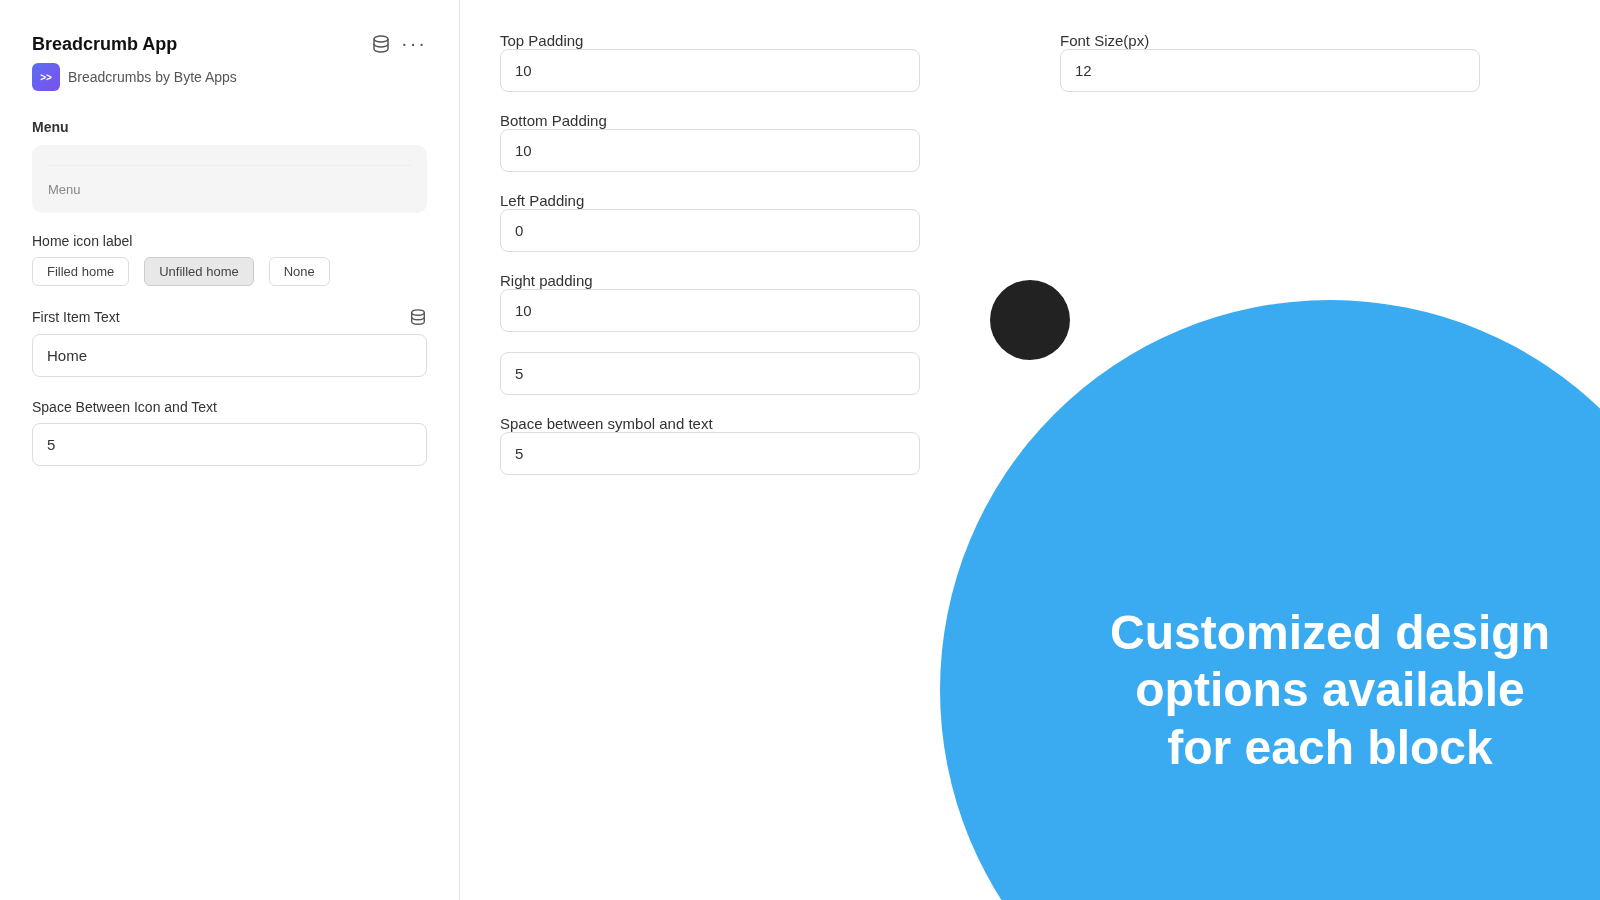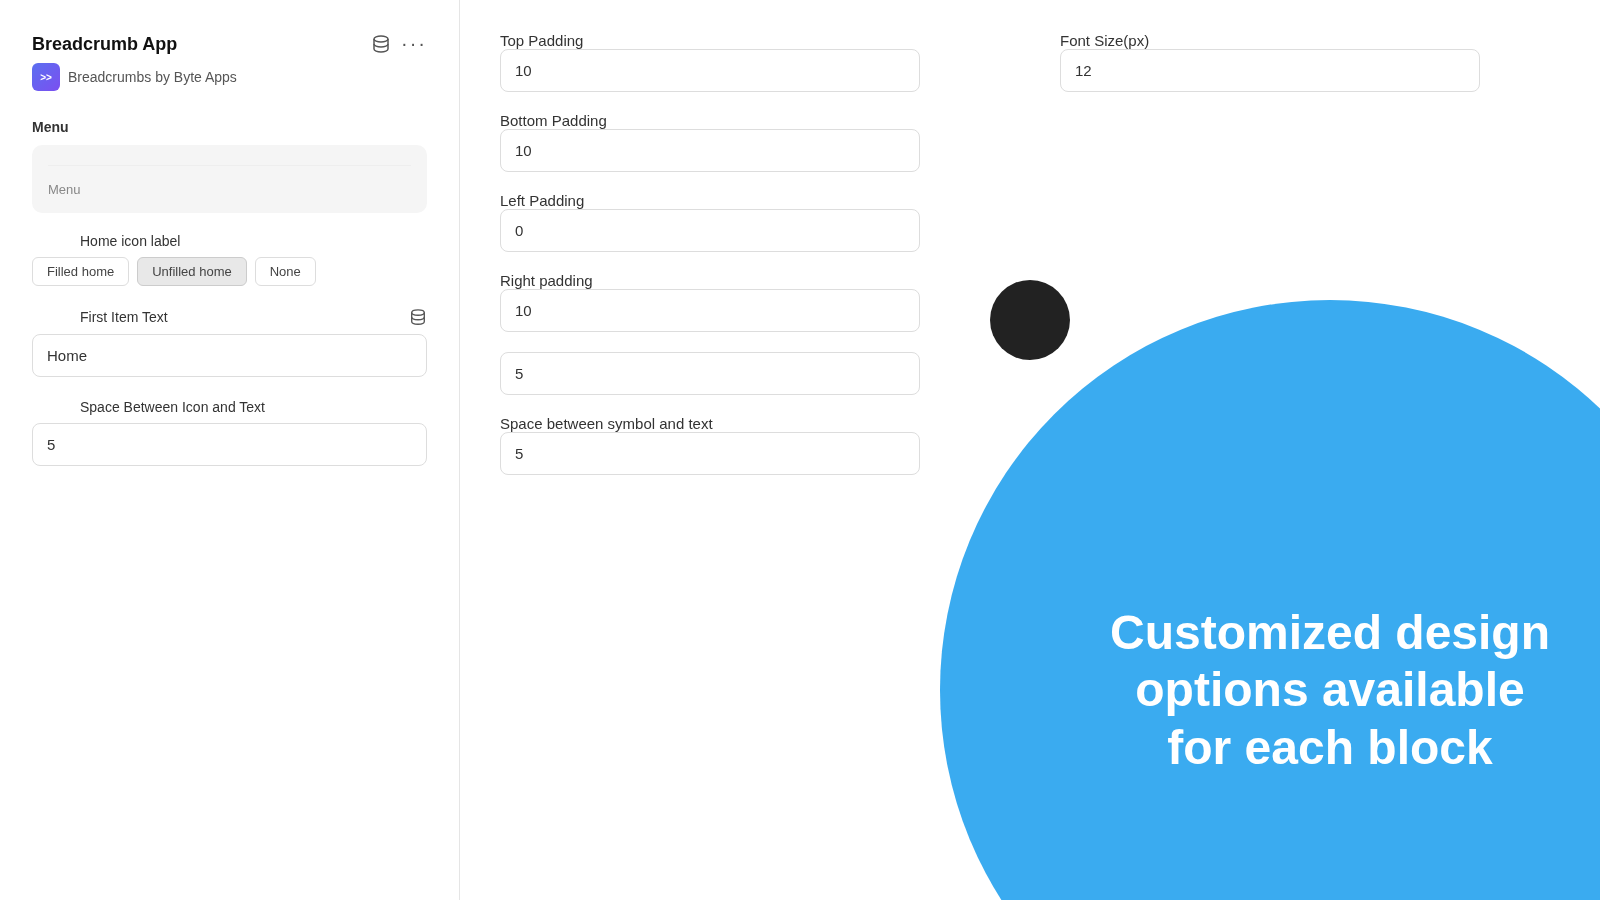--- a/index.html
+++ b/index.html
@@ -157,26 +157,25 @@
     }
 
     .field-label {
       font-size: 14px;
       font-weight: 500;
       color: #333;
       margin-bottom: 8px;
       display: flex;
       align-items: center;
       justify-content: space-between;
-      margin-left: 48px;
     }
 
     .toggle-group {
       display: flex;
-      gap: 8px;
+      gap: 15px;
     }
 
     .toggle-btn {
       padding: 6px 14px;
       border: 1px solid #ddd;
       border-radius: 6px;
       background: #fff;
       cursor: pointer;
       font-size: 13px;
       color: #444;

